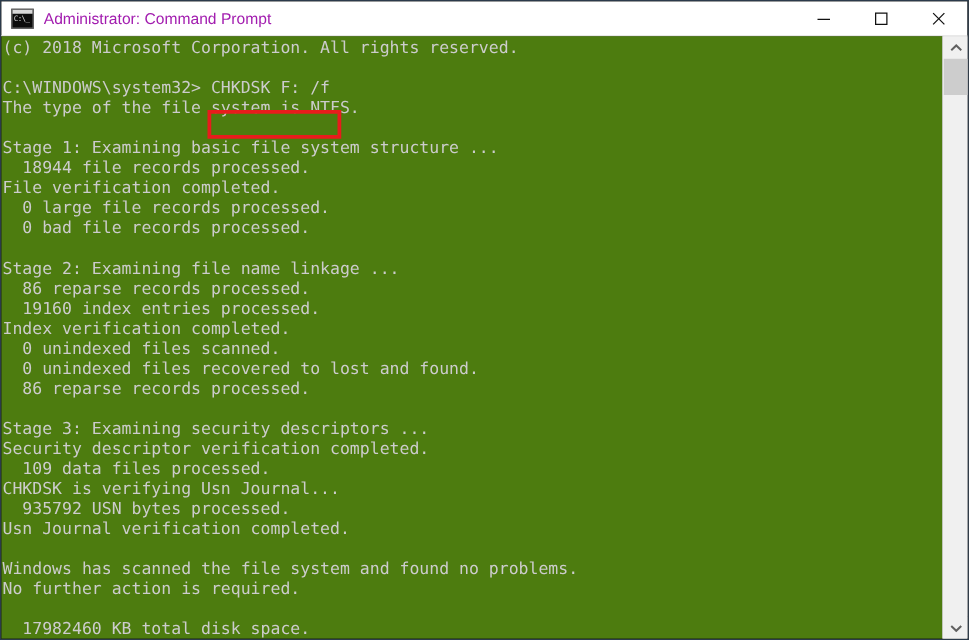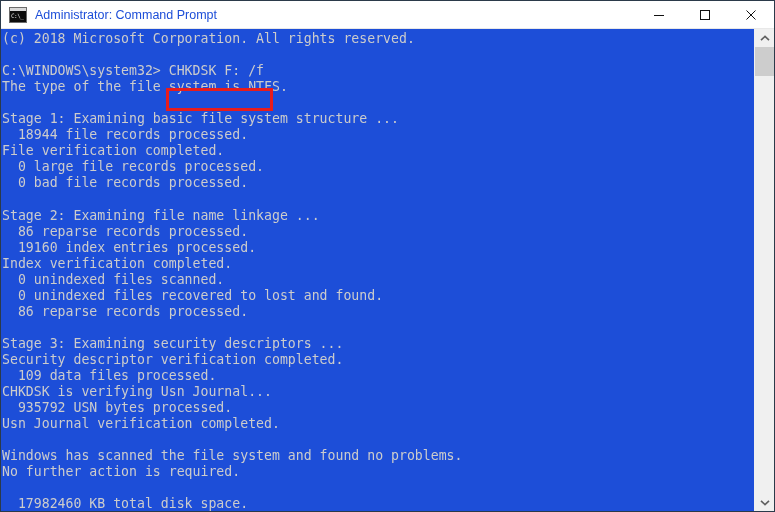--- a/index.html
+++ b/index.html
@@ -63,21 +63,21 @@
     left: 2px;
     top: 5px;
     font-family: "DejaVu Sans Mono", monospace;
     font-size: 6px;
     line-height: 7px;
     color: #dcdcdc;
     letter-spacing: -0.5px;
   }
   #title-text {
     font-size: 12.5px;
-    color: #1d4ed8;
+    color: #a21caf;
     white-space: nowrap;
     flex: 1 1 auto;
     overflow: hidden;
   }
   .wbtn {
     width: 46px;
     height: 27px;
     flex: 0 0 auto;
     display: flex;
     align-items: center;
@@ -86,21 +86,21 @@
   }
   .wbtn svg { display: block; }
 
   
   #console {
     position: absolute;
     top: 28px;
     left: 0;
     width: 753px;
     height: 482px;
-    background: #1d4ed8;
+    background: #4d7c0f;
     overflow: hidden;
   }
   #console-lines {
     position: absolute;
     top: 2px;
     left: 1px;
     font-family: "DejaVu Sans Mono", monospace;
     font-size: 13.2px;
     line-height: 16.05px;
     color: #cccccc;

